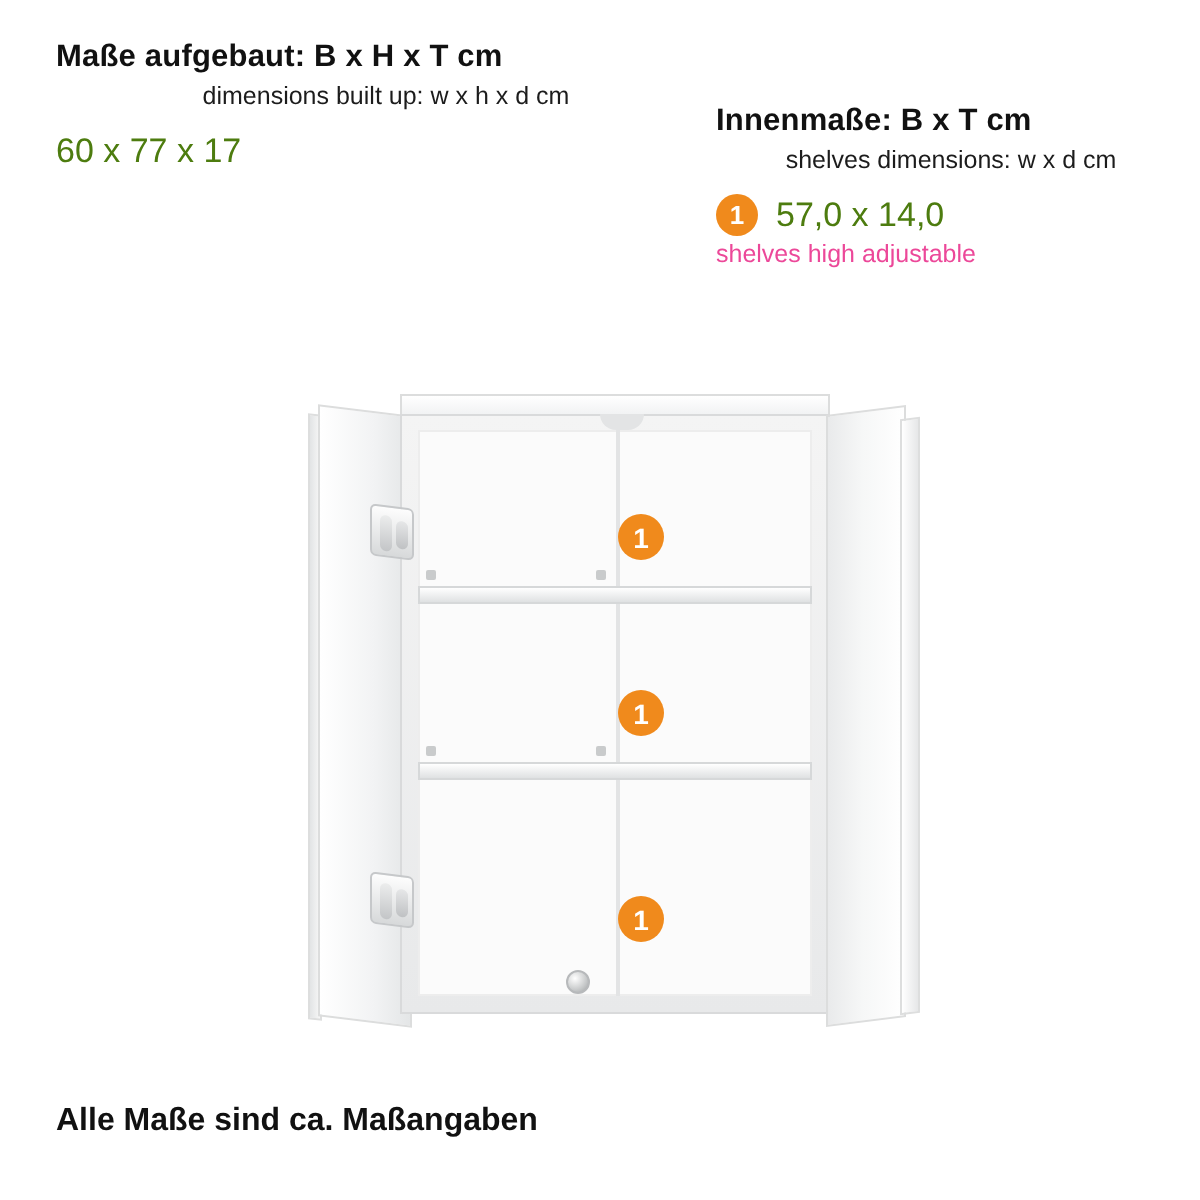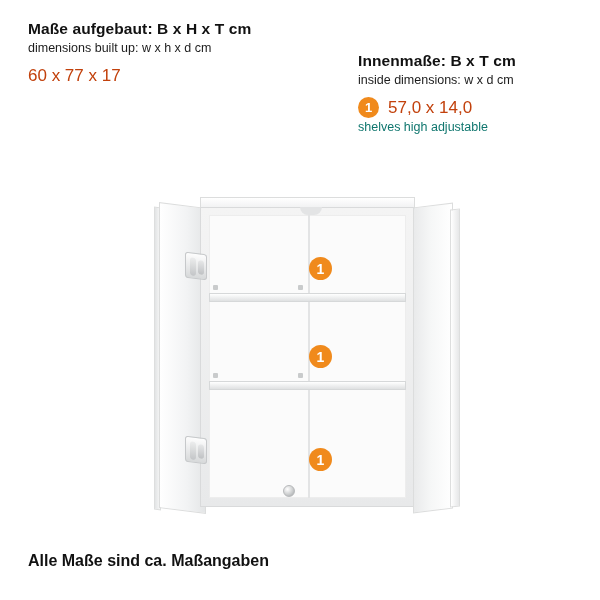--- a/index.html
+++ b/index.html
@@ -34,25 +34,26 @@
     font-weight: bold;
     letter-spacing: 0.1px;
     line-height: 1.2;
     color: #111;
   }
   .spec-sub {
     font-size: 12.5px;
     line-height: 1.25;
     margin-top: 2px;
     color: #1c1c1c;
+    text-align: center;
   }
   .spec-value {
     font-size: 17px;
     margin-top: 10px;
-    color: #c2410c;
+    color: #4d7c0f;
     line-height: 1.2;
   }
 
   .value-row {
     display: flex;
     align-items: center;
     margin-top: 9px;
     gap: 9px;
   }
 
@@ -74,21 +75,21 @@
   .feature-title {
     font-size: 15.5px;
     font-weight: bold;
     margin-top: 18px;
     color: #111;
     line-height: 1.2;
   }
   .feature-sub {
     font-size: 12.5px;
     margin-top: 2px;
-    color: #0f766e;
+    color: #ec4899;
   }
 
   
   .footer {
     position: absolute;
     left: 28px;
     top: 551px;
     width: 420px;
   }
   .footer-title {
@@ -306,21 +307,21 @@
 <div class="page">
 
   <div class="spec-block spec-left">
     <div class="spec-title">Maße aufgebaut: B x H x T cm</div>
     <div class="spec-sub">dimensions built up: w x h x d cm</div>
     <div class="spec-value">60 x 77 x 17</div>
   </div>
 
   <div class="spec-block spec-right">
     <div class="spec-title">Innenmaße: B x T cm</div>
-    <div class="spec-sub">inside dimensions: w x d cm</div>
+    <div class="spec-sub">shelves dimensions: w x d cm</div>
     <div class="value-row">
       <div class="badge">1</div>
       <div class="spec-value" style="margin-top:0;text-align:right;">57,0 x 14,0</div>
     </div>
     <div class="feature-sub">shelves high adjustable</div>
   </div>
 
   <div class="cabinet">
 
     <div class="door-left-edge"></div>

